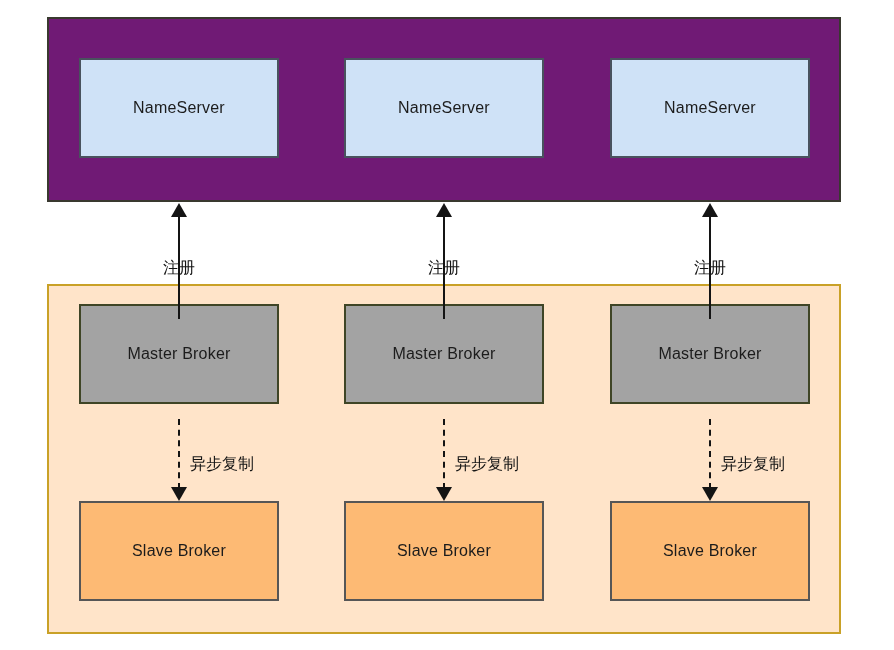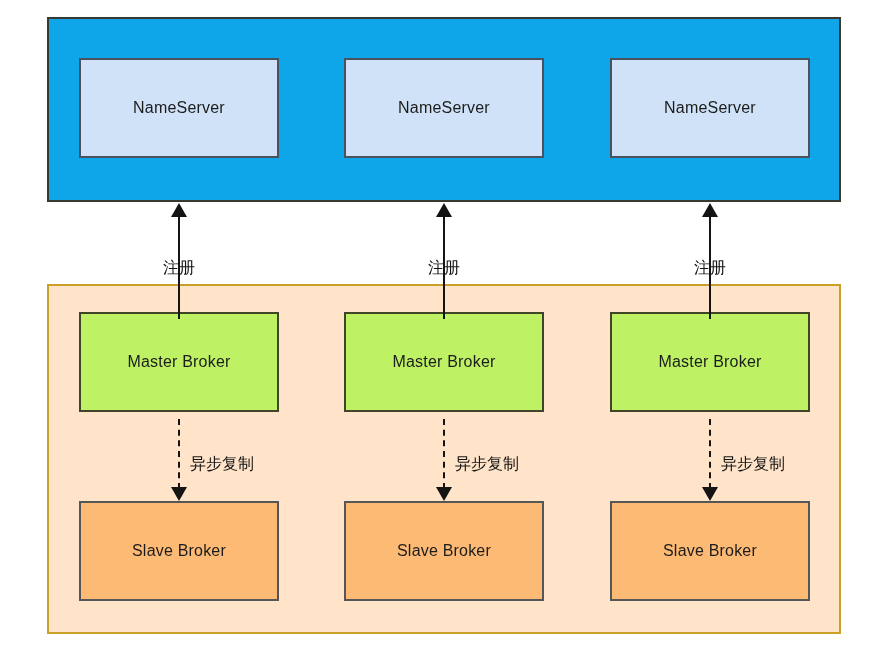--- a/index.html
+++ b/index.html
@@ -18,21 +18,21 @@
   }
 
   
   .cluster {
     position: absolute;
     box-sizing: border-box;
   }
   .nameserver-cluster {
     left: 47px; top: 17px;
     width: 794px; height: 185px;
-    background: #0ea5e9;
+    background: #701a75;
     border: 2px solid #39392f;
   }
   .broker-cluster {
     left: 47px; top: 284px;
     width: 794px; height: 350px;
     background: #ffe4c9;
     border: 2px solid #c9a127;
   }
 
   
@@ -45,22 +45,22 @@
     justify-content: center;
     font-size: 16px;
     letter-spacing: 0.2px;
   }
   .ns-box {
     top: 39px;
     background: #cfe2f7;
     border: 2px solid #49525e;
   }
   .master-box {
-    top: 26px;
-    background: #bef264;
+    top: 18px;
+    background: #a3a3a3;
     border: 2px solid #3f4526;
   }
   .slave-box {
     top: 215px;
     background: #fdba74;
     border: 2px solid #565656;
     justify-content: center;
   }
   
   .cpos-0 { left: 30px; }

